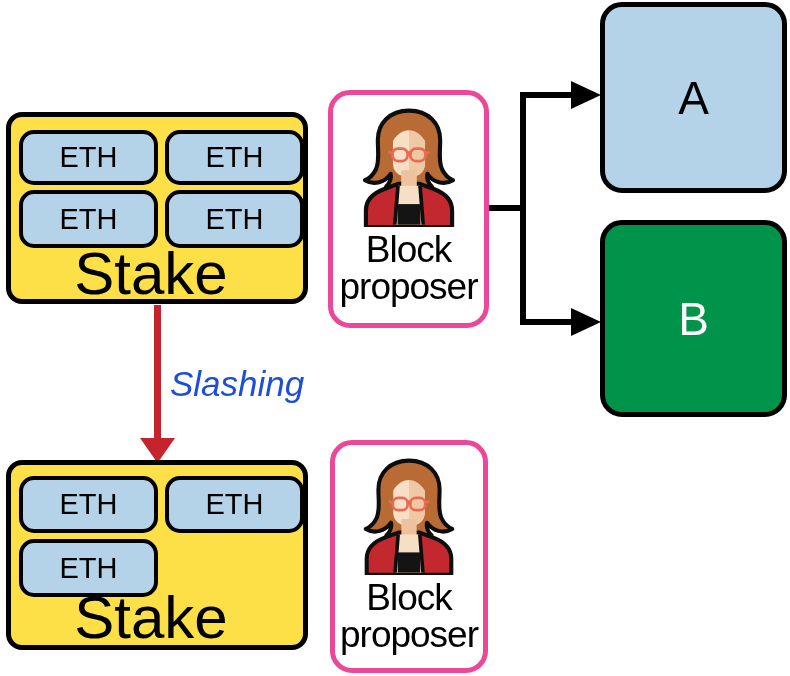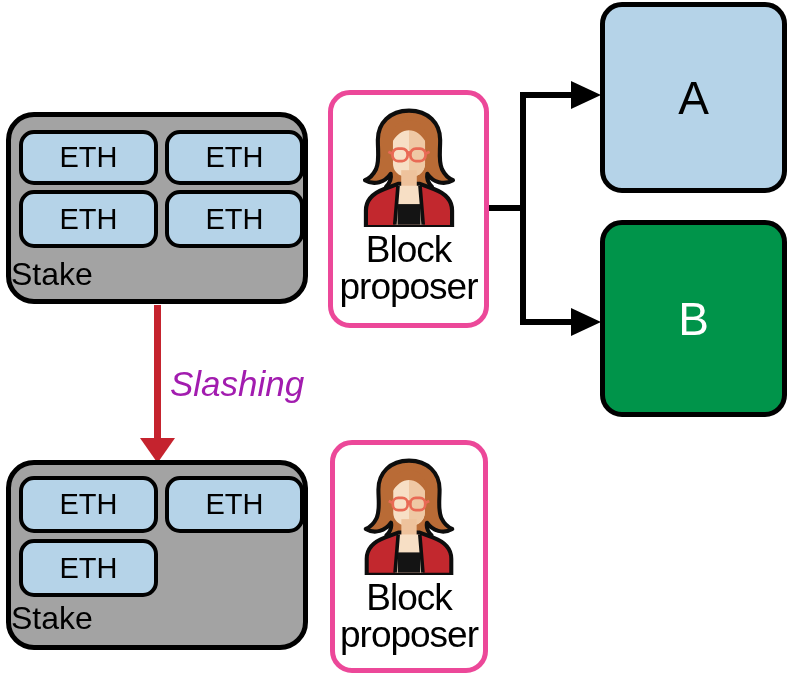--- a/index.html
+++ b/index.html
@@ -6,46 +6,46 @@
   #canvas{
     position:relative;
     width:790px;height:676px;
     background:#ffffff;
     font-family:"Liberation Sans", sans-serif;
     color:#000;
     overflow:hidden;
   }
   #connector-overlay{position:absolute;left:0;top:0;width:790px;height:676px;z-index:1;}
   .stake-box{
-    position:absolute;background:#a3a3a3;border:5px solid #000;border-radius:28px;
+    position:absolute;background:#fde047;border:5px solid #000;border-radius:16px;
     box-sizing:border-box;z-index:2;
   }
   .pill{
     position:absolute;background:#b5d3e8;border:4px solid #000;border-radius:15px;
     box-sizing:border-box;display:flex;align-items:center;justify-content:center;
     font-size:29px;letter-spacing:0px;
   }
   .stake-label{
-    position:absolute;left:0;right:12px;text-align:left;font-size:32px;line-height:46px;
+    position:absolute;left:0;right:12px;text-align:center;font-size:60px;line-height:46px;
   }
   .proposer-card{
     position:absolute;background:#fff;border:5px solid #ec4899;border-radius:22px;
     box-sizing:border-box;display:flex;flex-direction:column;align-items:center;z-index:2;
   }
   .avatar-svg{margin-top:11px;}
   .proposer-label{text-align:center;font-size:37px;line-height:37px;letter-spacing:-1px;}
   .outcome-box{
     position:absolute;border:5px solid #000;border-radius:22px;box-sizing:border-box;
     display:flex;align-items:center;justify-content:center;font-size:46px;z-index:2;
   }
   #box-a{left:600px;top:2px;width:187px;height:191px;background:#b5d3e8;color:#000;}
   #box-b{left:600px;top:220px;width:187px;height:197px;background:#00944a;color:#fff;}
   .slashing-label{
     position:absolute;left:170px;top:364px;font-style:italic;font-size:35px;
-    color:#a21caf;z-index:2;letter-spacing:0px;
+    color:#1d4ed8;z-index:2;letter-spacing:0px;
   }
 </style>
 </head>
 <body>
 
 <div id="canvas">
 
   <svg id="connector-overlay" viewBox="0 0 790 676" xmlns="http://www.w3.org/2000/svg">
 
     <path d="M487,208 L524,208" stroke="#000" stroke-width="6" fill="none"></path>

